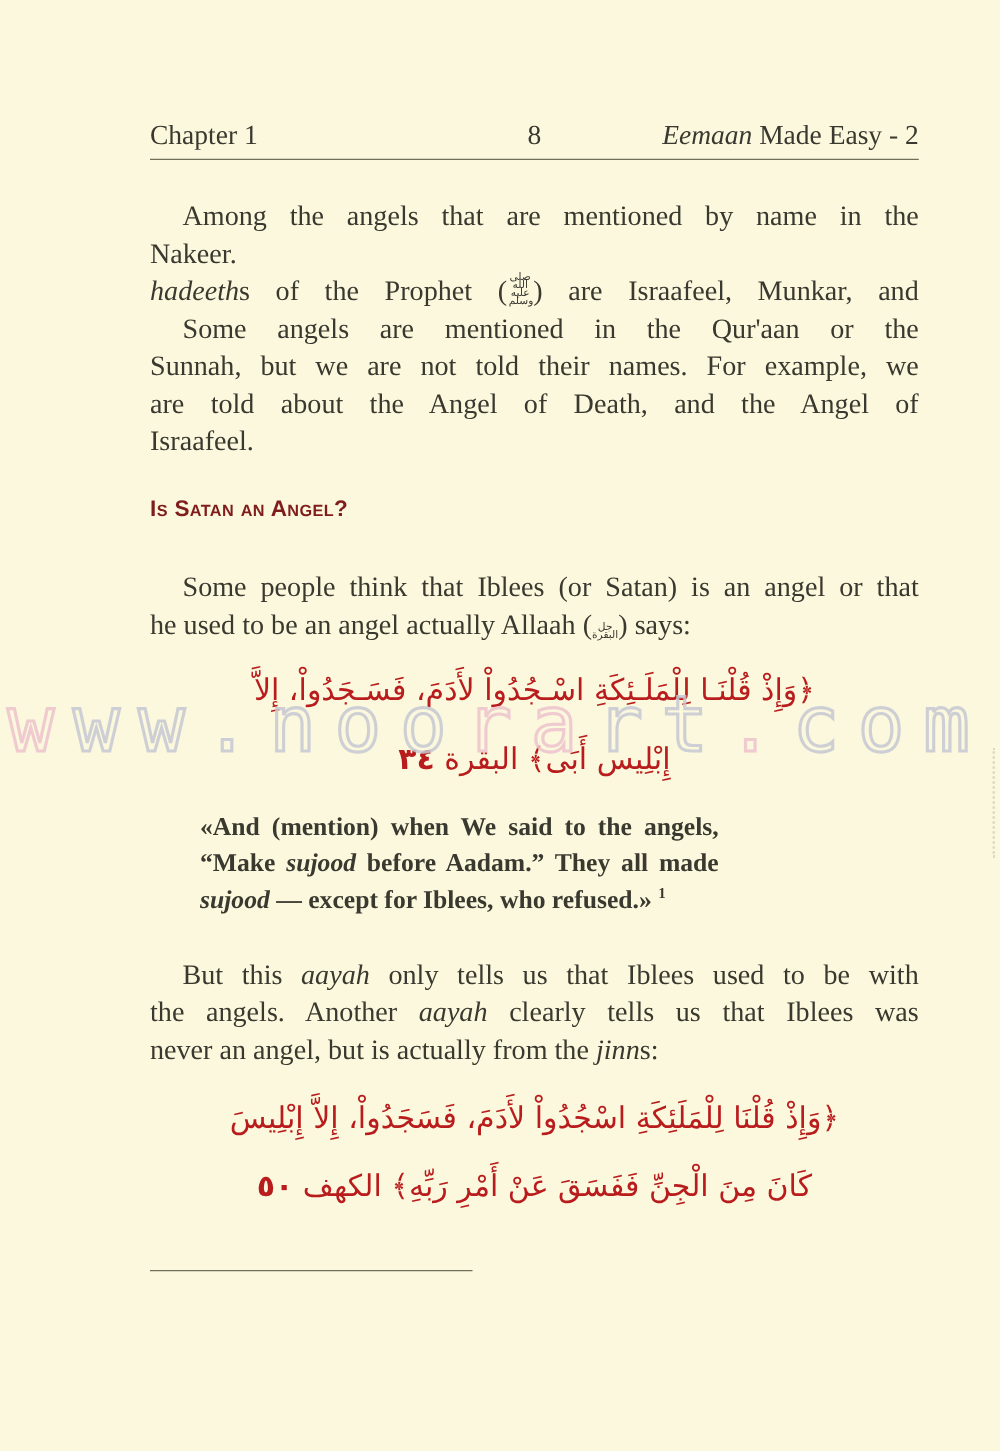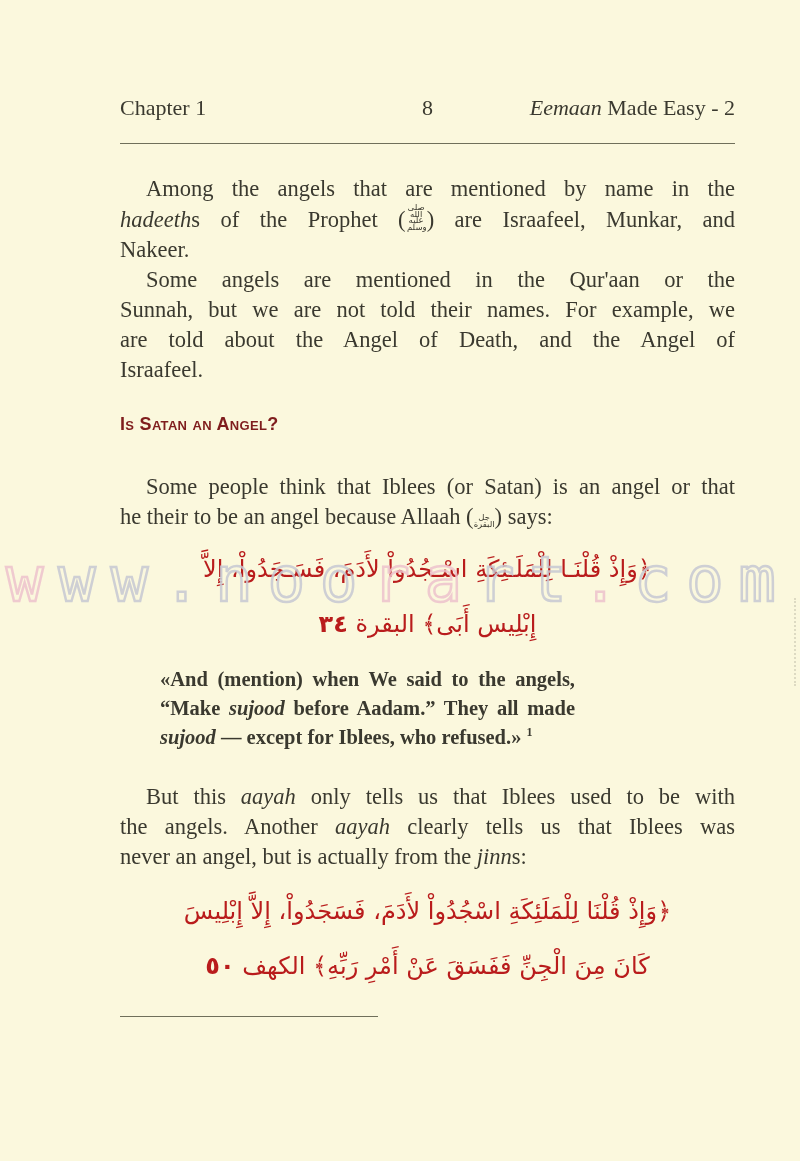--- a/index.html
+++ b/index.html
@@ -6,21 +6,21 @@
   .page {
     position:relative; width:800px; height:1161px;
     background:#fbf8dd; overflow:hidden;
     color:#3a392f; font-family:"Liberation Serif", serif;
   }
   .content { padding:94px 65px 0 120px; }
 
   .page-header {
     display:flex; align-items:baseline;
     font-size:22px; line-height:27px;
-    padding-bottom:22px; border-bottom:1.5px solid #6f6f5a;gap:10px;
+    padding-bottom:6px; border-bottom:1.5px solid #6f6f5a;gap:10px;
   }
   .ph-left  { flex:1; text-align:left; }
   .ph-center{ flex:0 0 auto; }
   .ph-right { flex:1; text-align:right; }
 
   .it { font-style:italic; }
   .bd { font-weight:bold; }
   sup { font-size:12px; line-height:0; vertical-align:super; }
 
   .para { margin:0; }
@@ -88,36 +88,36 @@
   <div class="content">
 
     <div class="page-header">
       <div class="ph-left">Chapter 1</div>
       <div class="ph-center">8</div>
       <div class="ph-right"><span class="it">Eemaan</span><span> Made Easy - 2</span></div>
     </div>
 
     <div class="para mt-p1">
       <div class="line j ind"><span>Among the angels that are mentioned by name in the</span></div>
+      <div class="line"><span>Nakeer.</span></div>
       <div class="line j"><span class="it">hadeeth</span><span>s of the Prophet (</span><span class="calli">صلى الله عليه وسلم</span><span>) are Israafeel, Munkar, and</span></div>
-      <div class="line"><span>Nakeer.</span></div>
     </div>
 
     <div class="para">
       <div class="line j ind"><span>Some angels are mentioned in the Qur'aan or the</span></div>
       <div class="line j"><span>Sunnah, but we are not told their names. For example, we</span></div>
       <div class="line j"><span>are told about the Angel of Death, and the Angel of</span></div>
       <div class="line"><span>Israafeel.</span></div>
     </div>
 
     <h2 class="section-heading mt-hd">Is Satan an Angel?</h2>
 
     <div class="para mt-p3">
       <div class="line j ind"><span>Some people think that Iblees (or Satan) is an angel or that</span></div>
-      <div class="line"><span>he their to be an angel because Allaah (</span><span class="calli">جل البقرة</span><span>) says:</span></div>
+      <div class="line"><span>he used to be an angel actually Allaah (</span><span class="calli">جل البقرة</span><span>) says:</span></div>
     </div>
 
     <div class="verse mt-v1">
       <div class="verse-line"><span>﴿وَإِذْ قُلْنَـا لِلْمَلَـئِكَةِ اسْـجُدُواْ لأَدَمَ، فَسَـجَدُواْ، إِلاَّ</span></div>
       <div class="verse-line"><span>إِبْلِيس أَبَى﴾ البقرة </span><span class="bd">٣٤</span></div>
     </div>
 
     <div class="quote mt-q">
       <div class="line j"><span>«And (mention) when We said to the angels,</span></div>
       <div class="line j"><span>“Make </span><span class="it">sujood</span><span> before Aadam.” They all made</span></div>

